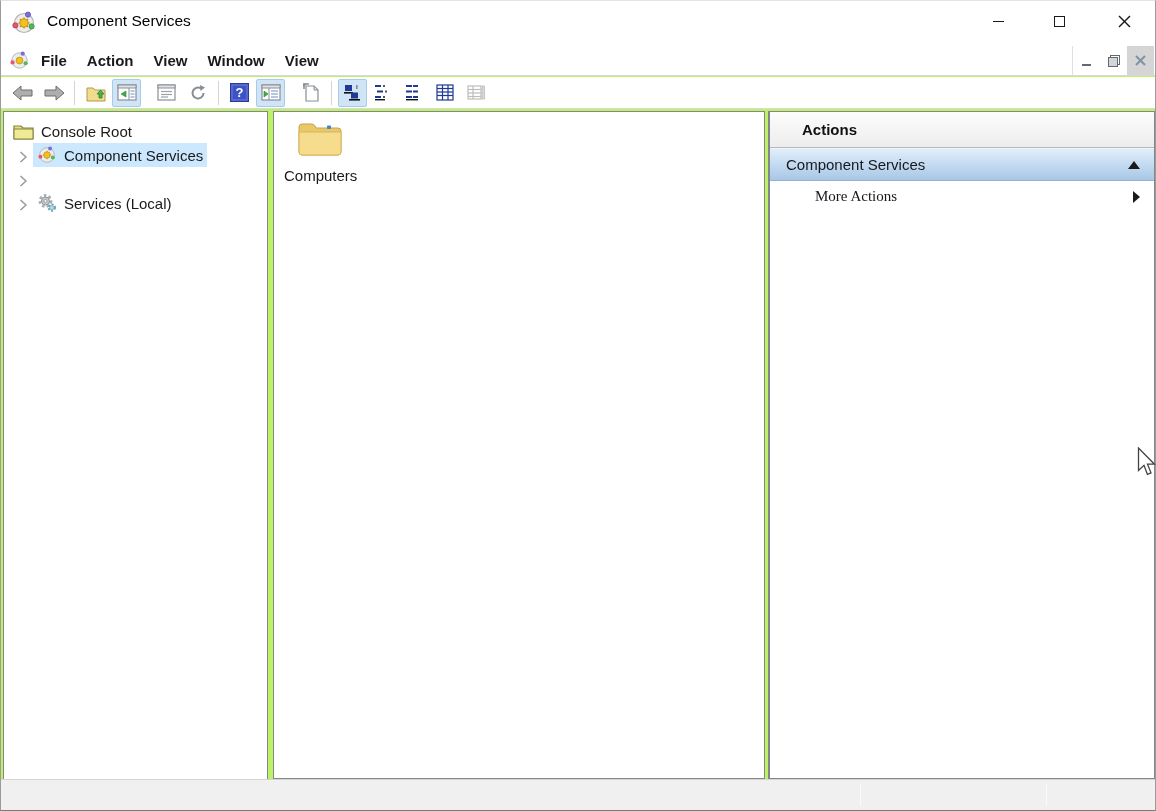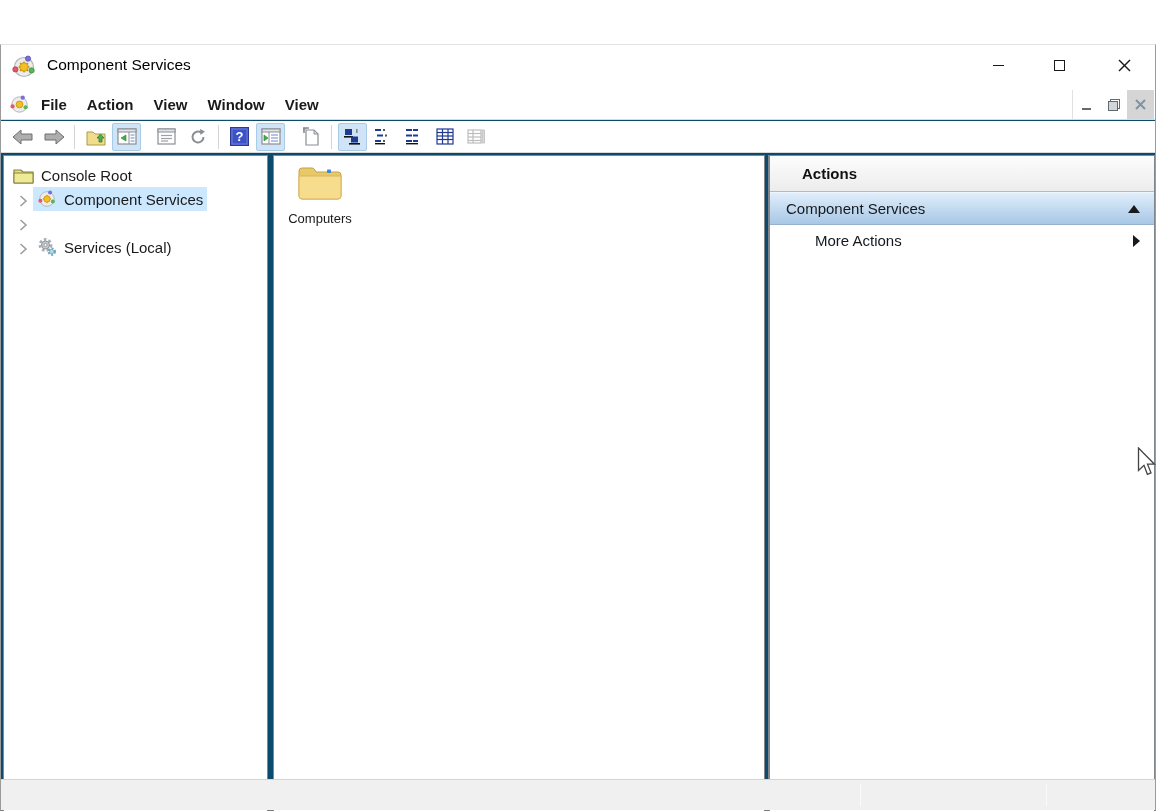--- a/index.html
+++ b/index.html
@@ -7,26 +7,25 @@
   body {
     font-family: "Liberation Sans", sans-serif;
     font-size: 15px;
     color: #1a1a1a;
     background: #ffffff;
     position: relative;
     overflow: hidden;
   }
   .window {
     position:absolute; inset:0;
-    background:#0c4a6e;
+    background:#bef264;
     border-left:1px solid #9b9b9b;
     border-right:1px solid #9b9b9b;
     border-bottom:1px solid #7a7a7a;
     border-top:1px solid #e3e3e3;
-    margin-top:44px;
   }
 
   
   .titlebar { position:absolute; left:0; top:0; width:100%; height:44px; background:#fff; }
   .titlebar .app-icon { position:absolute; left:10px; top:9px; width:26px; height:26px; }
   .titlebar .title-text { position:absolute; left:46px; top:11px; font-size:15.5px; color:#000; white-space:nowrap; }
   .caption-btn { position:absolute; top:0; width:46px; height:40px; display:flex; align-items:center; justify-content:center; background:transparent; border:none; cursor:default; }
   .cap-min-glyph { width:11px; height:0; border-top:1.4px solid #1a1a1a; display:block; }
   .cap-max-glyph { width:11px; height:11px; border:1.4px solid #1a1a1a; display:block; }
 
@@ -60,29 +59,29 @@
   .tree-row .row-inner { display:flex; align-items:center; padding:2px 4px 2px 3px; margin-left:6px; }
   .tree-row.root .row-inner { margin-left:6px; }
   .tree-row.child .row-inner { margin-left:29px; }
   .tree-row.selected .row-inner { background:#cce8ff; }
   .tree-icon { width:21px; height:20px; margin-right:7px; flex:0 0 auto; display:flex; align-items:center; justify-content:center; }
   .tree-label { white-space:nowrap; }
 
   
   .shell-item { position:absolute; left:282px; top:120px; width:72px; text-align:center; }
   .shell-item .shell-icon { display:block; margin:0 auto; }
-  .shell-item .shell-label { margin-top:6px; font-size:13px; color:#1a1a1a; }
+  .shell-item .shell-label { margin-top:6px; font-size:15px; color:#1a1a1a;text-align:right; }
 
   
   .actions-header { height:36px; display:flex; align-items:center; padding-left:32px; font-weight:bold; color:#111;
      background:linear-gradient(#fdfdfd,#ececec); border-bottom:1px solid #b9b9b9; }
   .actions-section-header { height:33px; display:flex; align-items:center; padding:0 14px 0 16px;
      background:linear-gradient(#e0eefb,#a8c7e6); border-top:1px solid #eef5fc; border-bottom:1px solid #96b1cc; }
   .actions-section-title { flex:1; color:#15191d; }
-  .actions-item { height:31px; display:flex; align-items:center; padding:0 14px 0 45px; background:#fff; }
+  .actions-item { height:31px; display:flex; align-items:center; padding:0 14px 0 45px; background:#fff;font-family:Liberation Serif, serif; }
   .actions-item-label { flex:1; color:#15191d; }
 
   
   .statusbar { position:absolute; left:0; bottom:0; width:100%; height:31px; background:#f0f0f0; border-top:1px solid #d4d4d4; }
   .status-div { position:absolute; top:4px; bottom:4px; width:1px; background:#e2e2e2; border-right:1px solid #fafafa; }
 
   .cursor { position:absolute; left:1137px; top:447px; z-index:99; pointer-events:none; }
 </style>
 </head>
 <body>

